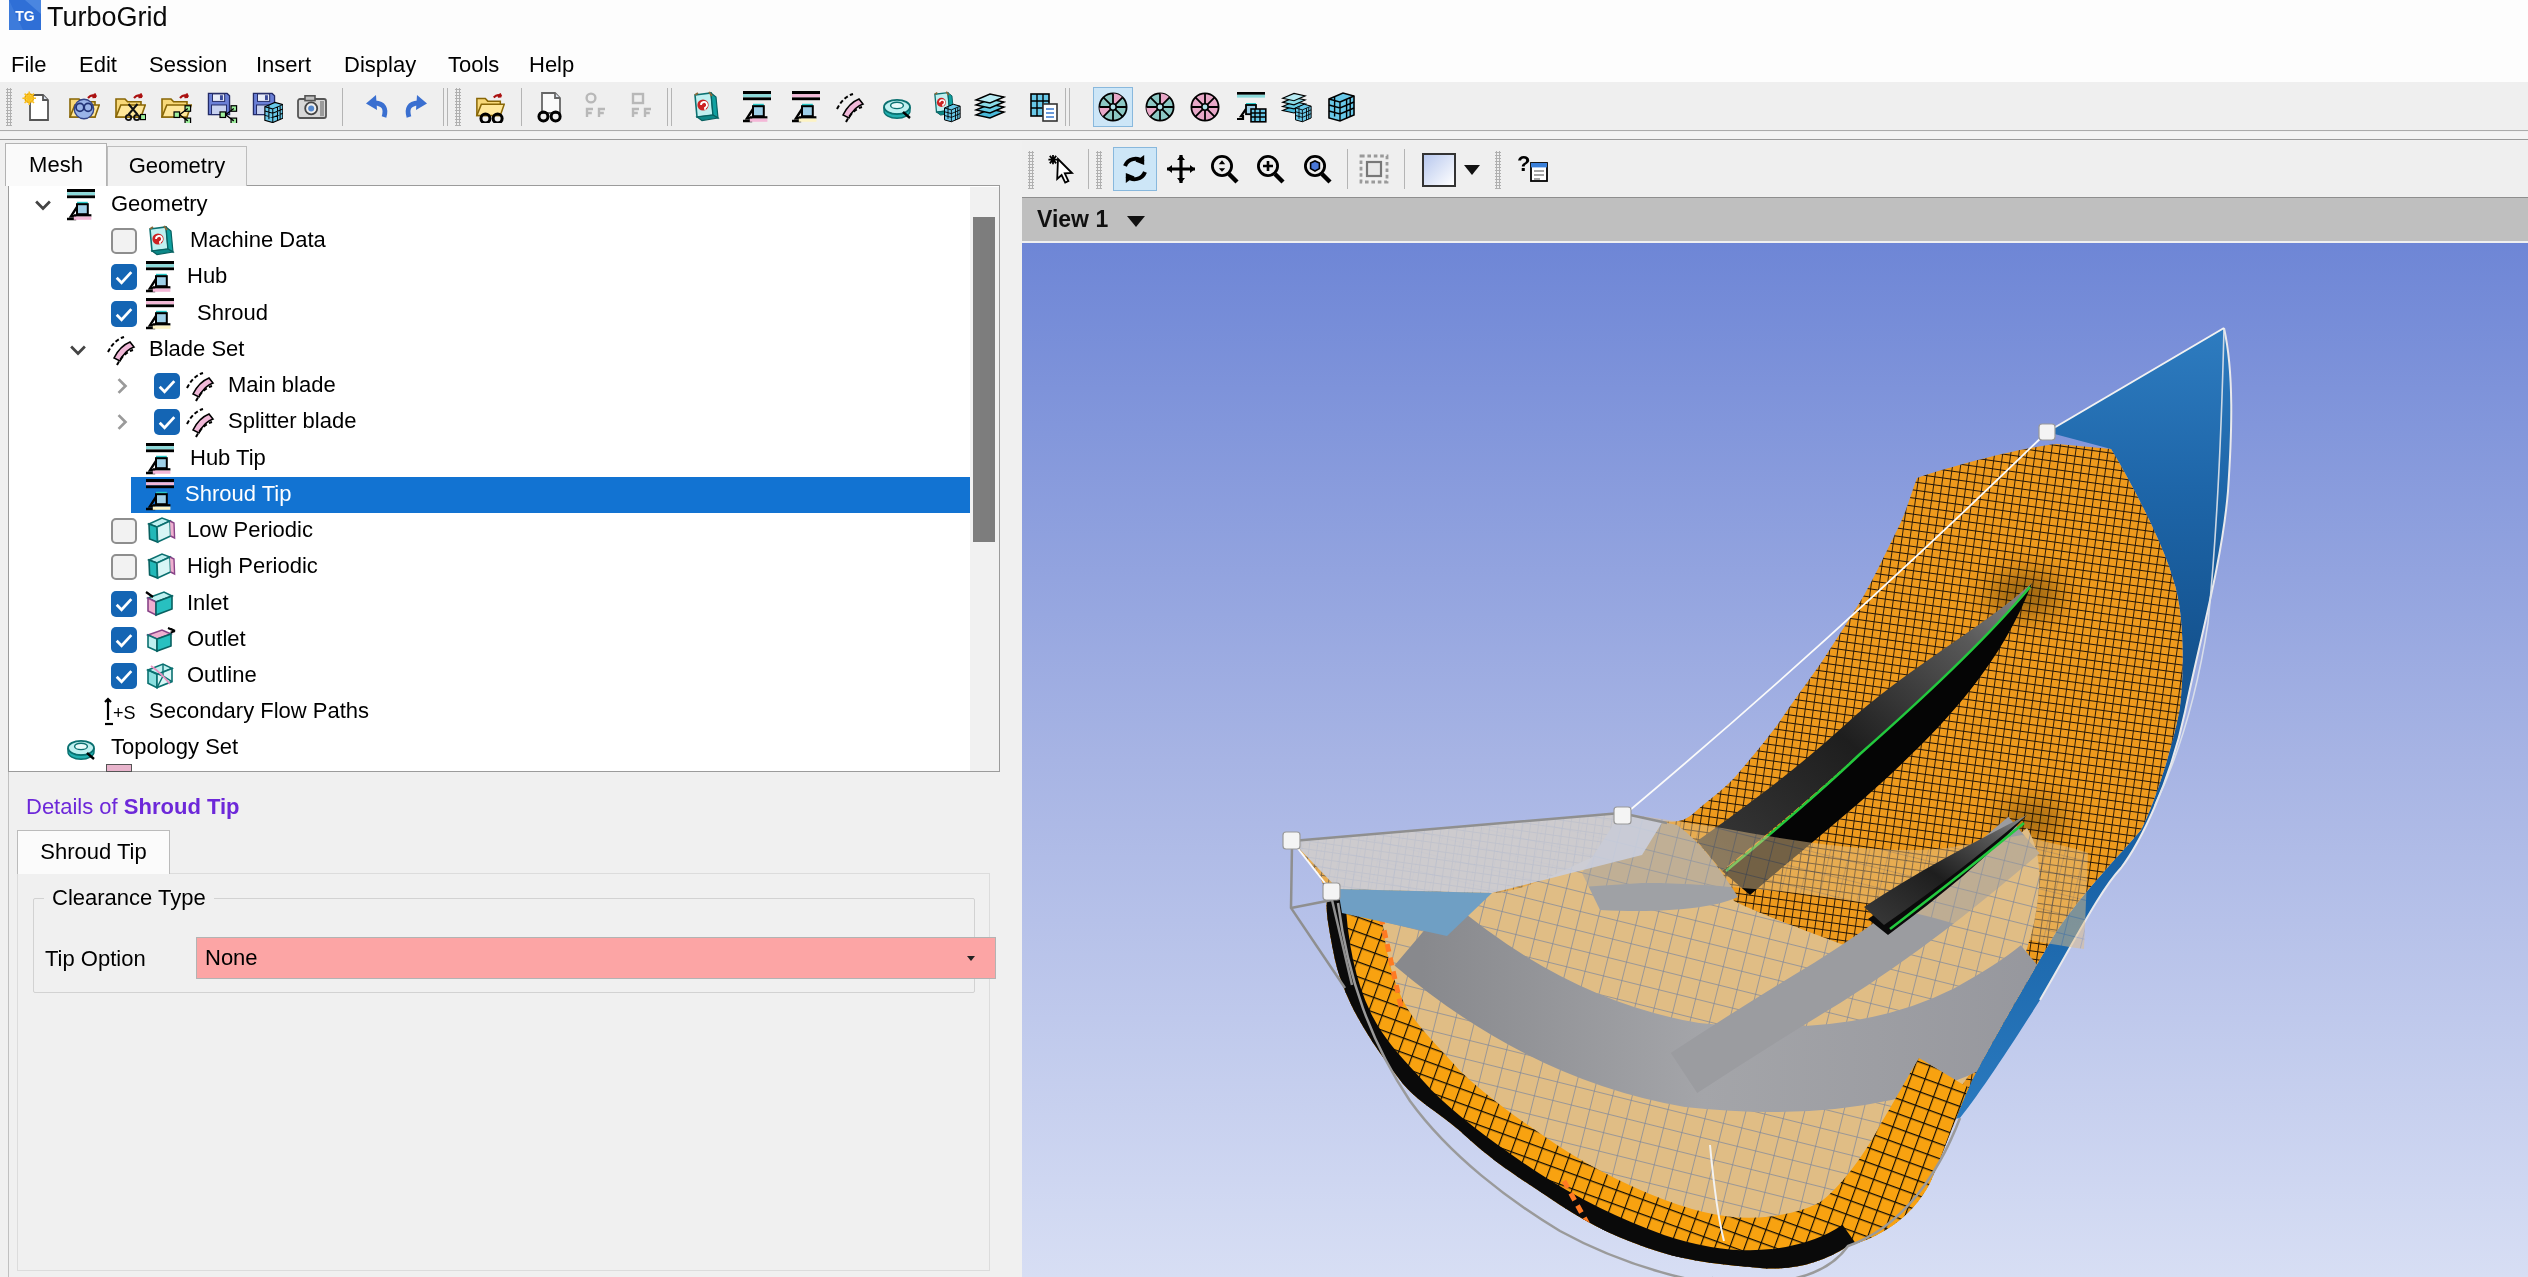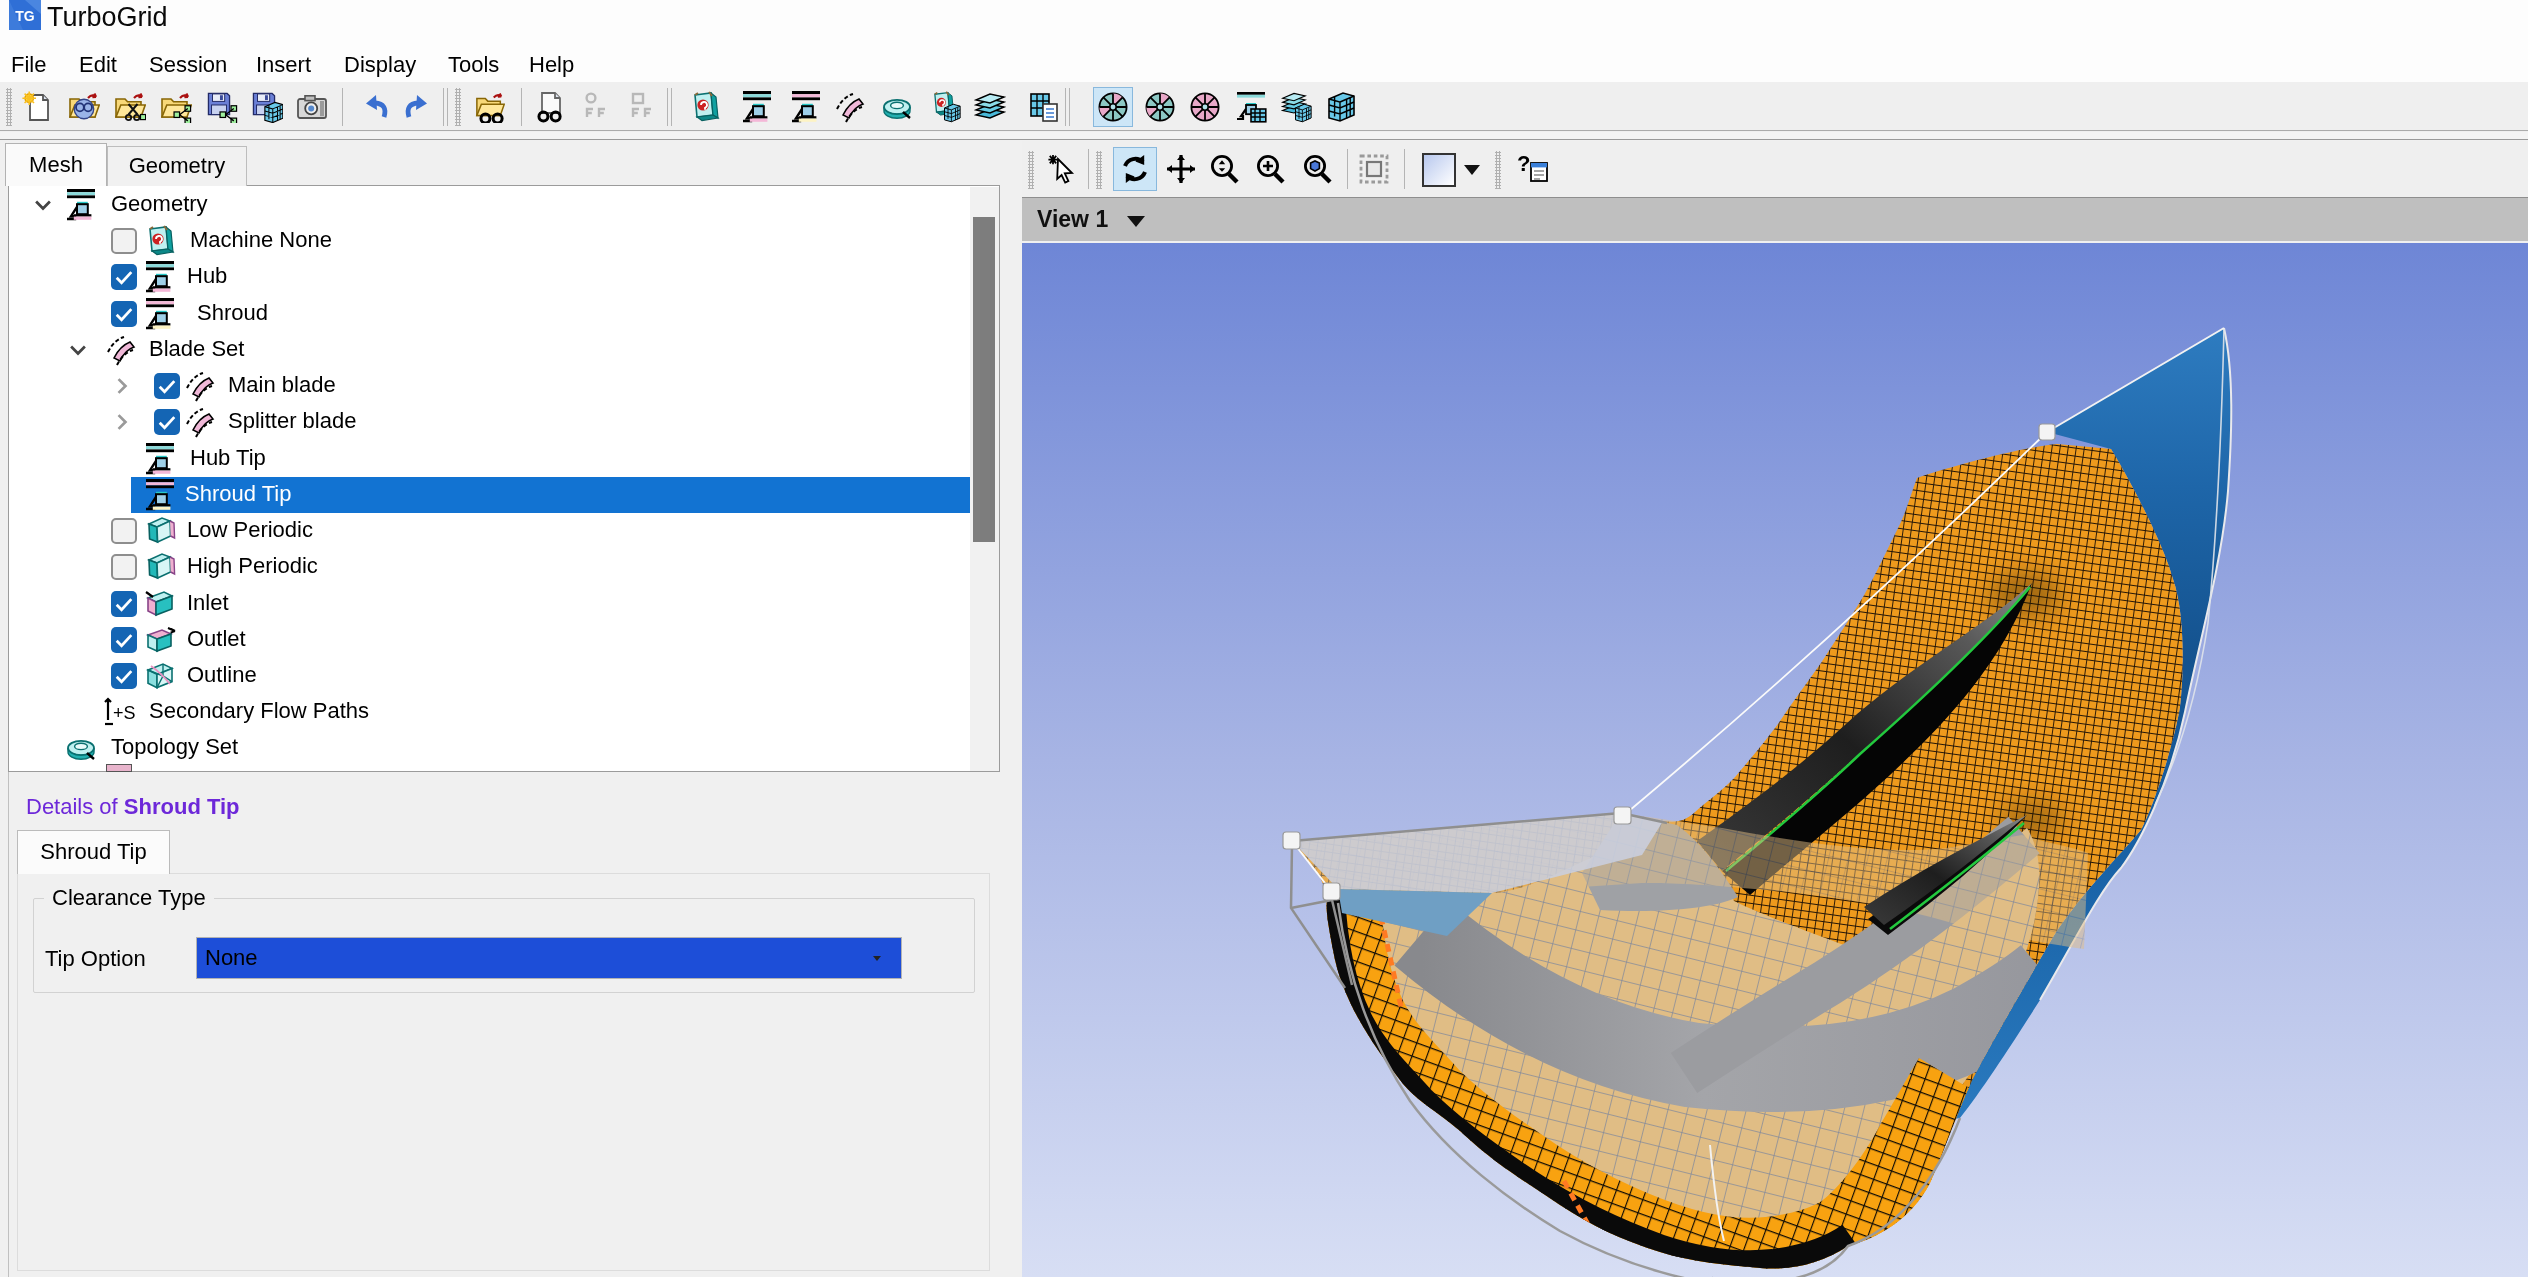--- a/index.html
+++ b/index.html
@@ -35,21 +35,21 @@
 #selrow { position:absolute; left:122px; top:0; width:840px; height:36px; background:#1273d2; }
 
 #detTitle { position:absolute; left:26px; top:794px; font-size:22px; color:#6d28d9; }
 #detTab { position:absolute; left:17px; top:830px; width:153px; height:44px; background:#fbfbfb;
   border:1px solid #bbbbbb; border-bottom:none; font-size:22px; text-align:center; line-height:42px; z-index:2; }
 #detPane { position:absolute; left:17px; top:873px; width:973px; height:398px; background:#f0f0f0;
   border:1px solid #dcdcdc; }
 #grpbox { position:absolute; left:15px; top:24px; width:942px; height:95px; border:1px solid #d2d2d2; border-radius:2px; }
 #grplabel { position:absolute; left:10px; top:-14px; background:#f0f0f0; padding:0 8px; font-size:22px; }
 #tipopt { position:absolute; left:27px; top:72px; font-size:22px; }
-#combo { position:absolute; left:178px; top:63px; width:706px; height:42px; background:#1d4ed8; border:1px solid #b3b3b3; }
+#combo { position:absolute; left:178px; top:63px; width:800px; height:42px; background:#fca5a5; border:1px solid #b3b3b3; }
 #combo .ctext { position:absolute; left:8px; top:7px; font-size:22px; }
 #combo .carr { position:absolute; right:20px; top:18px; width:0; height:0;
   border-left:4px solid transparent; border-right:4px solid transparent; border-top:5px solid #222; }
 
 #vptb { position:absolute; left:1022px; top:141px; width:1506px; height:56px; background:#efefef; }
 #viewbar { position:absolute; left:1022px; top:197px; width:1506px; height:44px; background:#bfbfbf;
   border-top:1px solid #8e8e8e; }
 #viewbar .vtxt { position:absolute; left:15px; top:8px; font-size:23px; font-weight:bold; color:#101010; }
 #viewbar .varr { position:absolute; left:105px; top:18px; width:0; height:0;
   border-left:9px solid transparent; border-right:9px solid transparent; border-top:11px solid #111; }
@@ -414,21 +414,21 @@
     <svg class="icon32" style="left:56px;">
         <use href="#i-hub" width="32" height="32"></use>
       </svg>
     <div class="txt" style="left:102px;">Geometry</div>
   </div>
   <div class="trow" style="top:37px;">
     <div class="cb un" style="left:102px;"></div>
     <svg class="icon32" style="left:135px;">
         <use href="#i-machine" width="32" height="32"></use>
       </svg>
-    <div class="txt" style="left:181px;">Machine None</div>
+    <div class="txt" style="left:181px;">Machine Data</div>
   </div>
   <div class="trow" style="top:73px;">
     <div class="cb ck" style="left:102px;"><svg width="26" height="26">
           <use href="#checkmark" width="26" height="26"></use>
         </svg></div>
     <svg class="icon32" style="left:135px;">
         <use href="#i-hub" width="32" height="32"></use>
       </svg>
     <div class="txt" style="left:178px;">Hub</div>
   </div>

